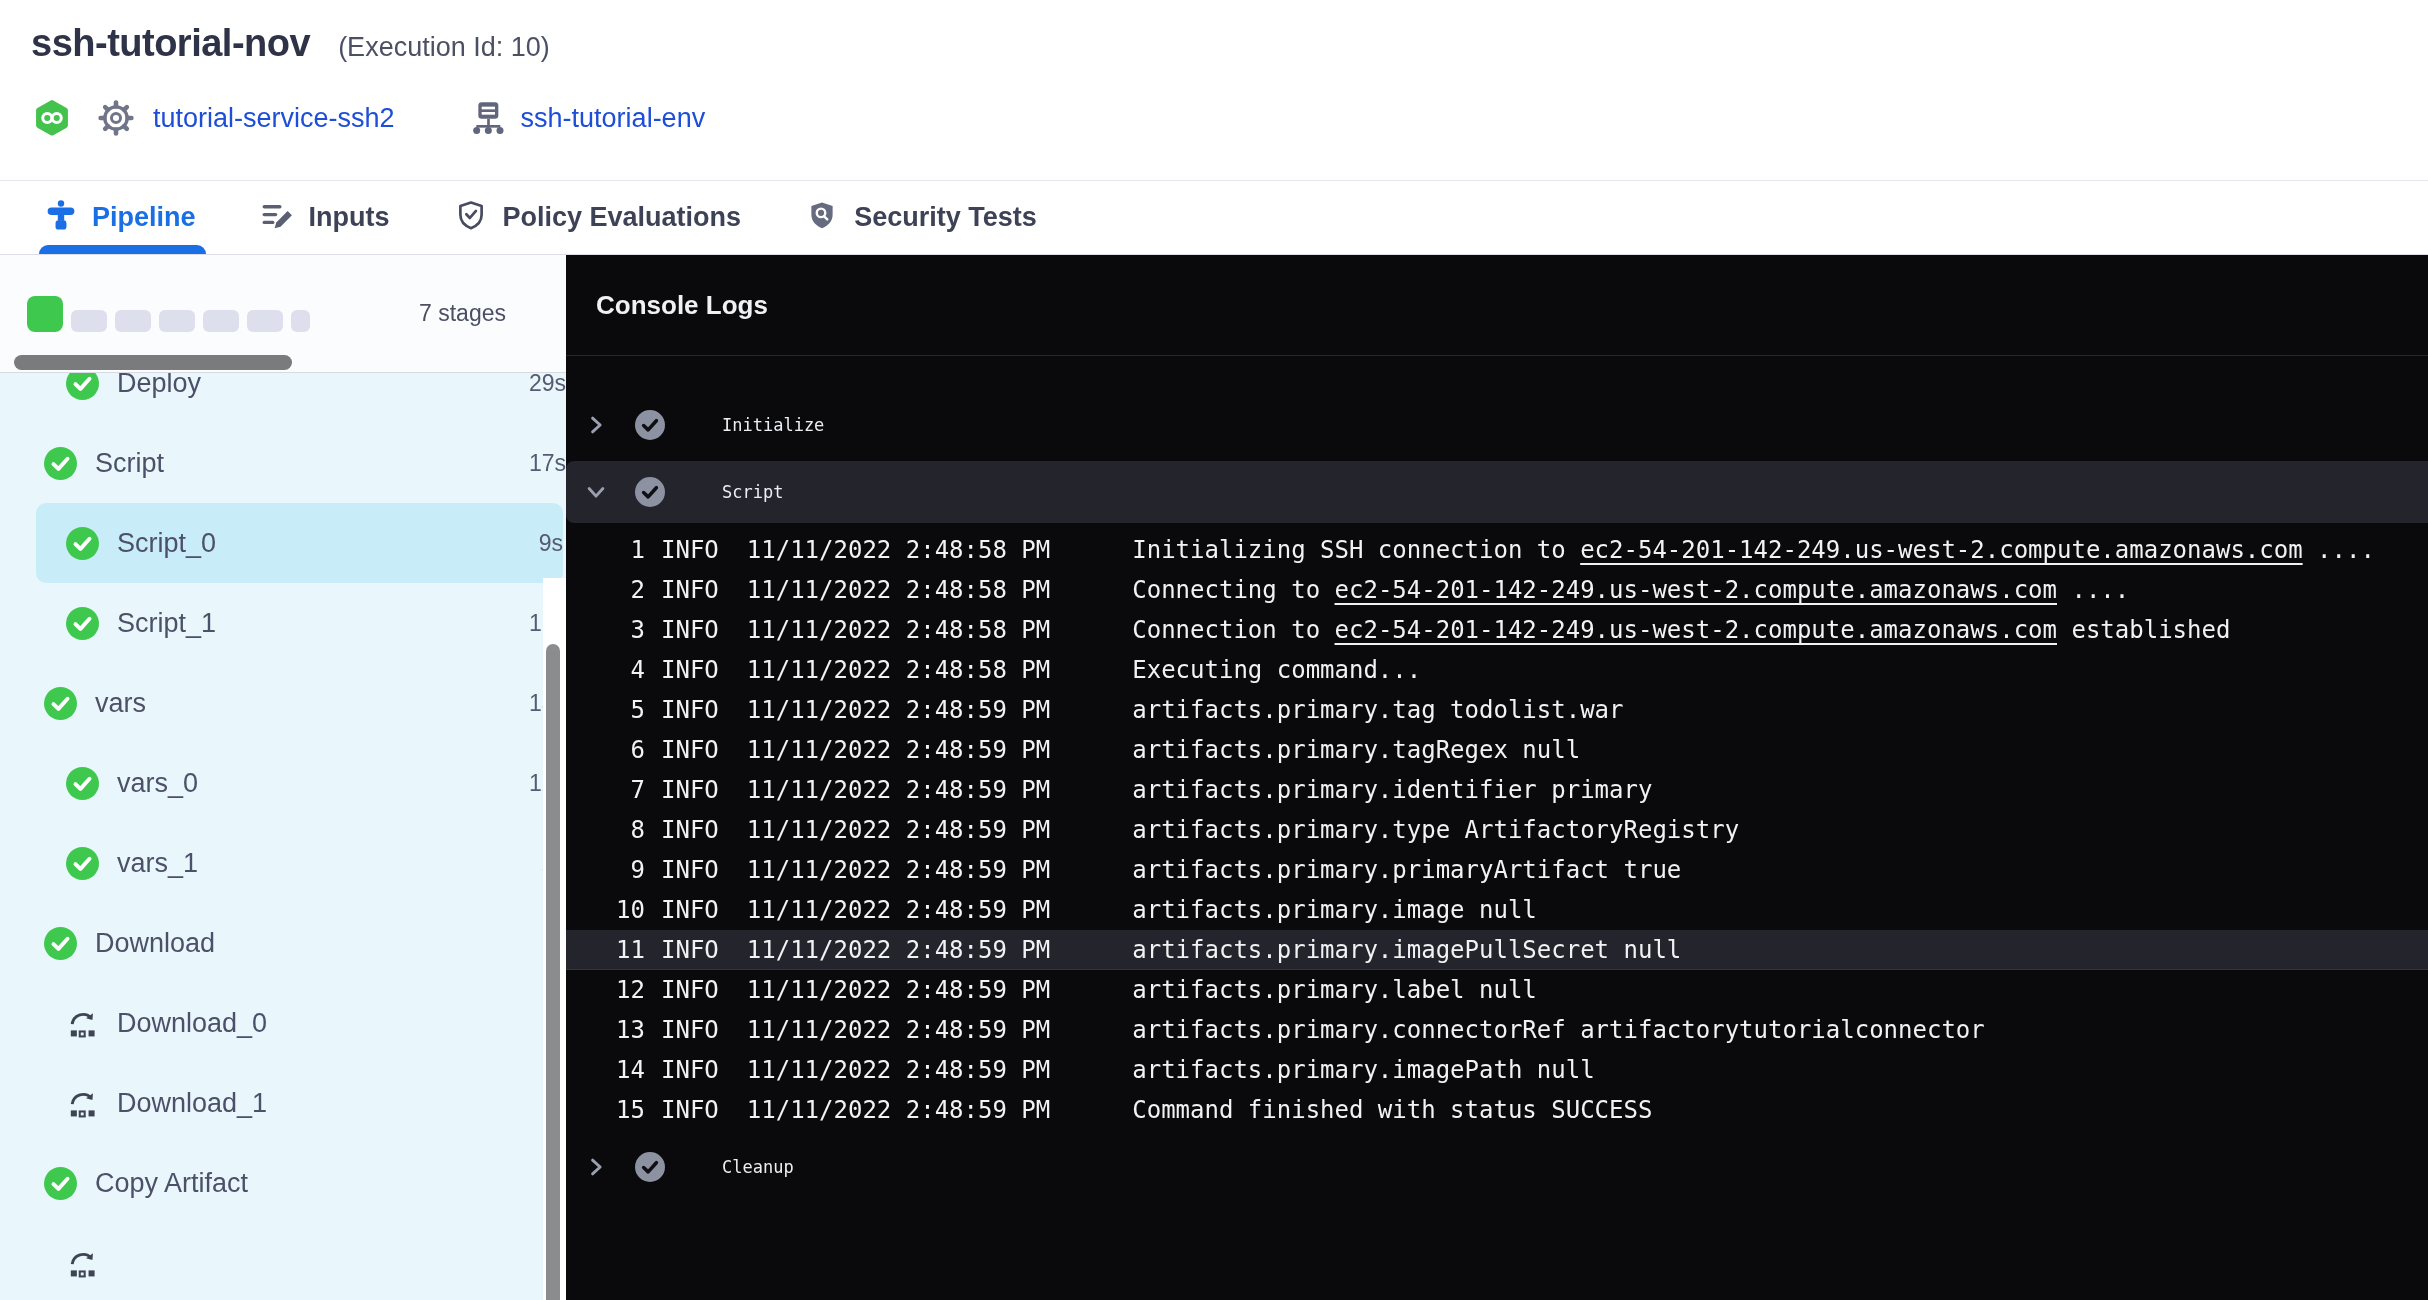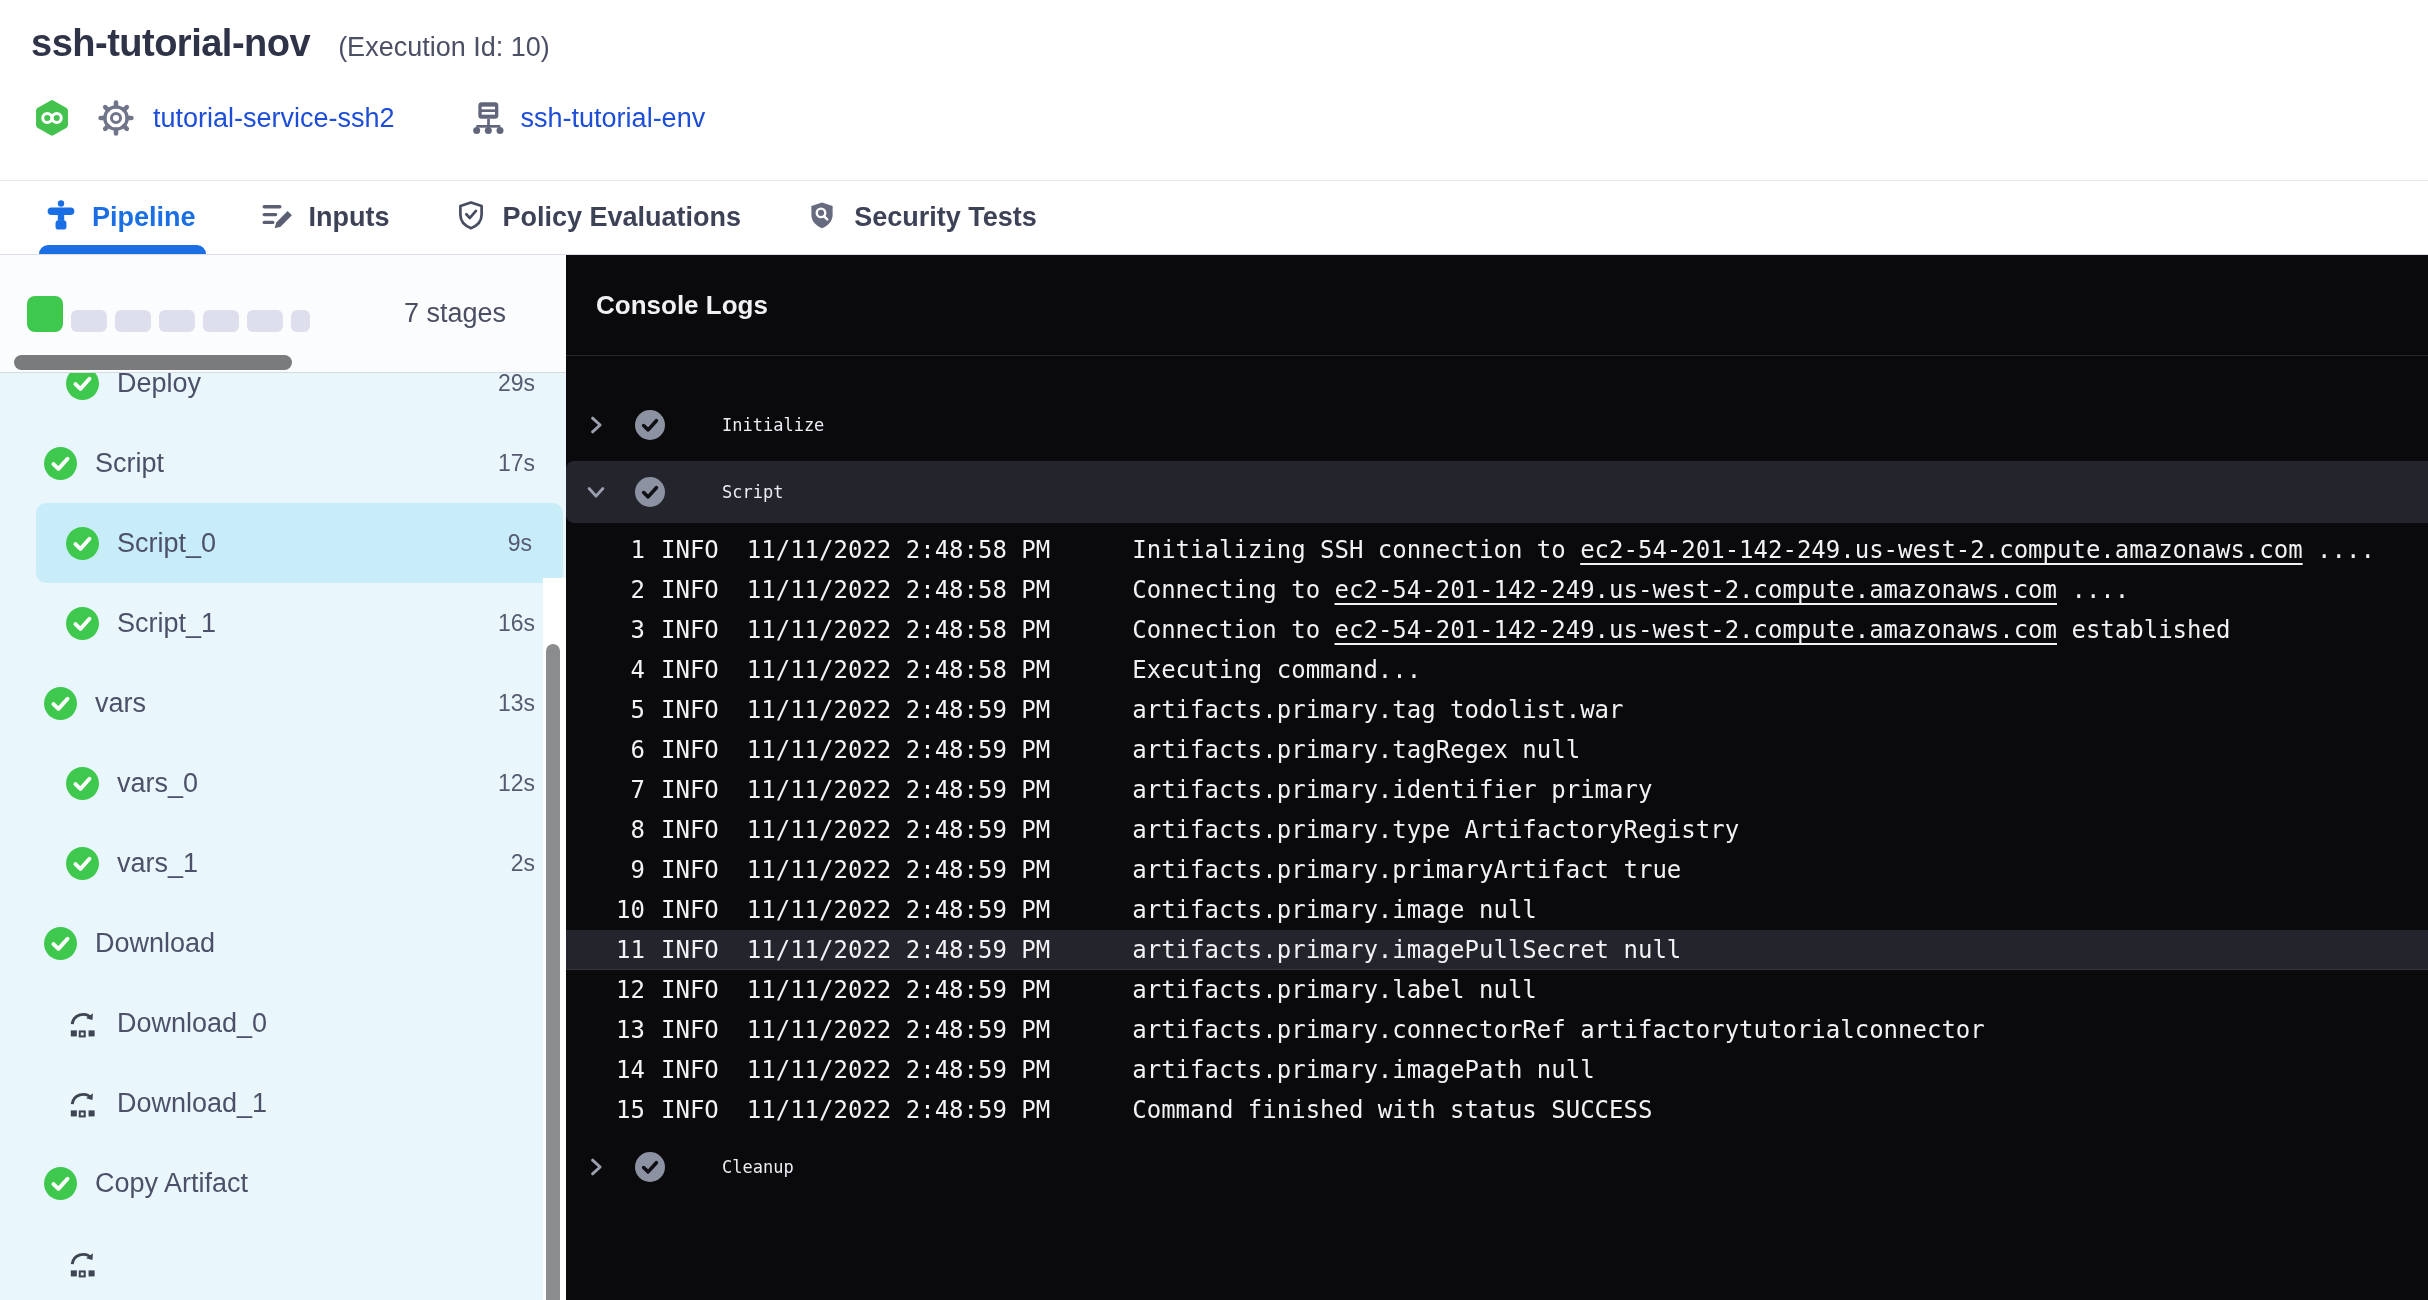--- a/index.html
+++ b/index.html
@@ -29,25 +29,25 @@
   
   .content { flex:1; display:flex; min-height:0; }
 
   
   .sidebar { width:566px; flex:0 0 auto; display:flex; flex-direction:column; min-height:0; }
   .sidebar-header { height:118px; background:#fbfcfe; border-bottom:1px solid #d8dae2; position:relative; display:flex; align-items:center; padding:0 60px 0 27px; }
   .progress { display:flex; align-items:flex-end; gap:8px; flex:1; }
   .pseg { background:#dde0ec; width:36px; height:22px; border-radius:6px; }
   .pseg.done { background:#3ec84e; width:36px; height:36px; border-radius:8px; }
   .pseg.clip { width:19px; }
-  .stage-count { font-size:27px; color:#4b4f63; white-space:nowrap; }
+  .stage-count { font-size:23px; color:#4b4f63; white-space:nowrap; }
   .hscroll { position:absolute; left:14px; bottom:2px; width:278px; height:15px; border-radius:8px; background:#7a7b7d; }
 
   .stage-list { flex:1; background:#e9f7fc; overflow:hidden; position:relative; min-height:0; }
-  .stage-row { height:80px; display:flex; align-items:center; padding-right:31px; }
+  .stage-row { height:80px; display:flex; align-items:center; }
   .stage-row.first { margin-top:-30px; }
   .stage-row.lvl0 { padding-left:44px; }
   .stage-row.lvl1 { padding-left:66px; }
   .stage-row.selected { background:#c9ecf9; border-radius:10px; margin-left:36px; margin-right:3px;justify-content:space-between; }
   .stage-row.selected.lvl1 { padding-left:30px; }
   .stage-icon { width:33px; height:33px; flex:0 0 auto; display:flex; }
   .stage-label { font-size:27px; color:#4c5068; margin-left:18px; flex:1; white-space:nowrap; }
   .stage-duration { font-size:23px; color:#575b71; }
   .vtrack { position:absolute; right:0; top:205px; bottom:0; width:23px; background:#ffffff; }
   .vthumb { position:absolute; right:6px; top:271px; bottom:-8px; width:14px; border-radius:8px; background:#8b8c8e; }

